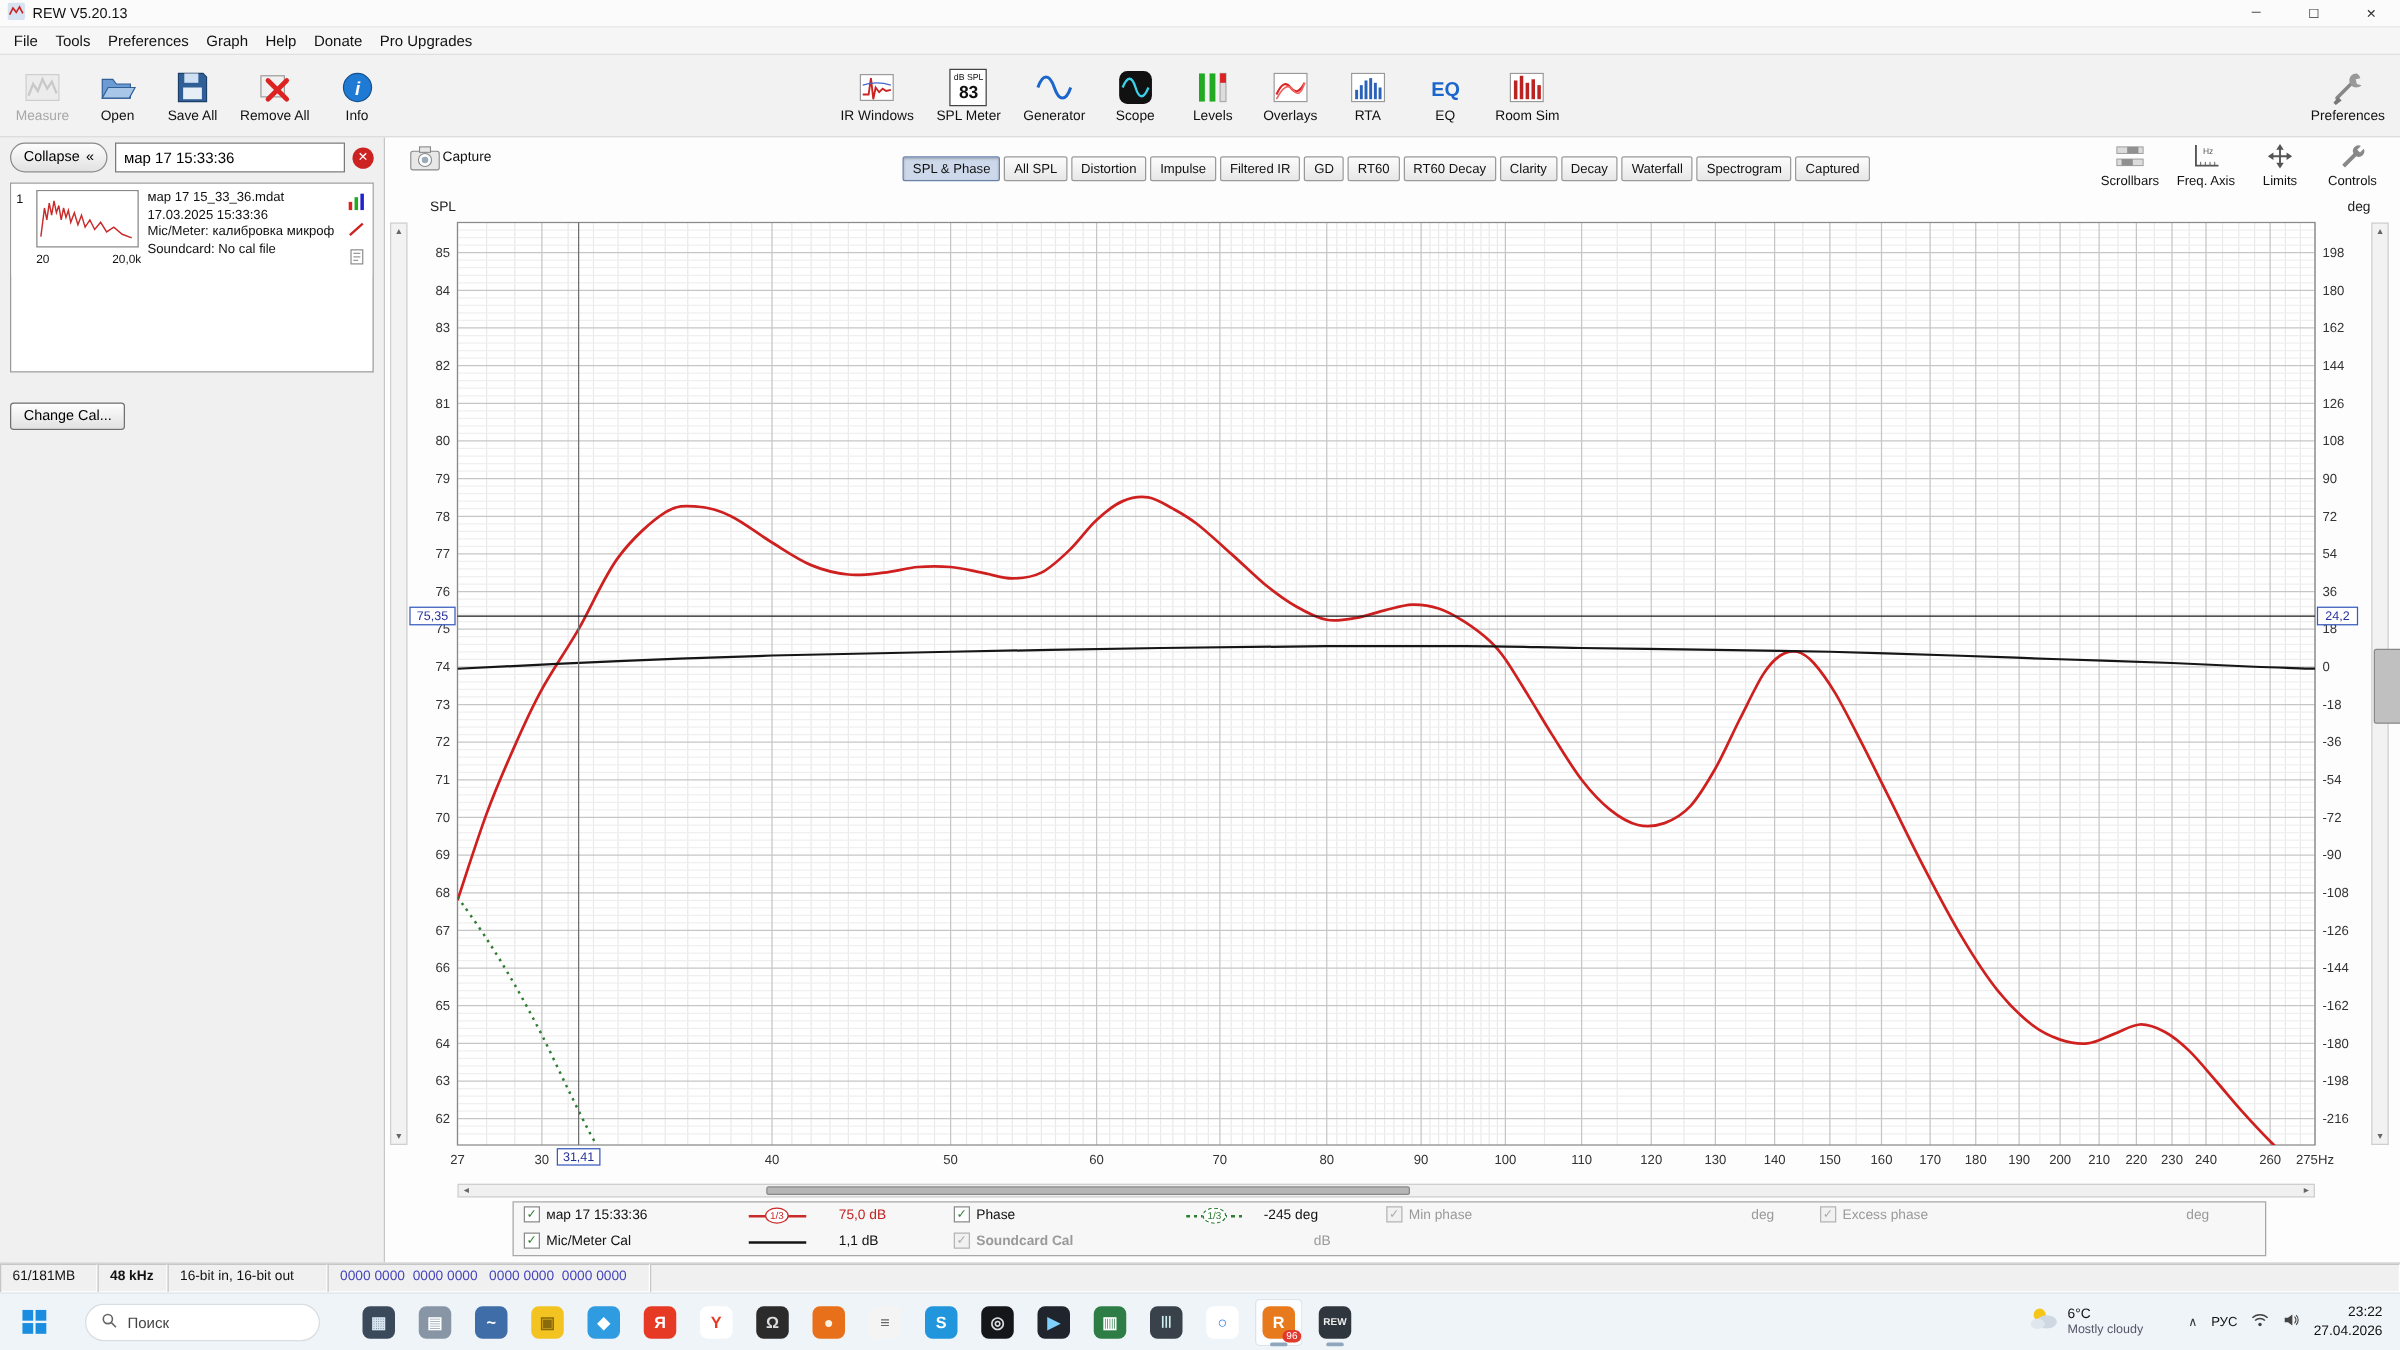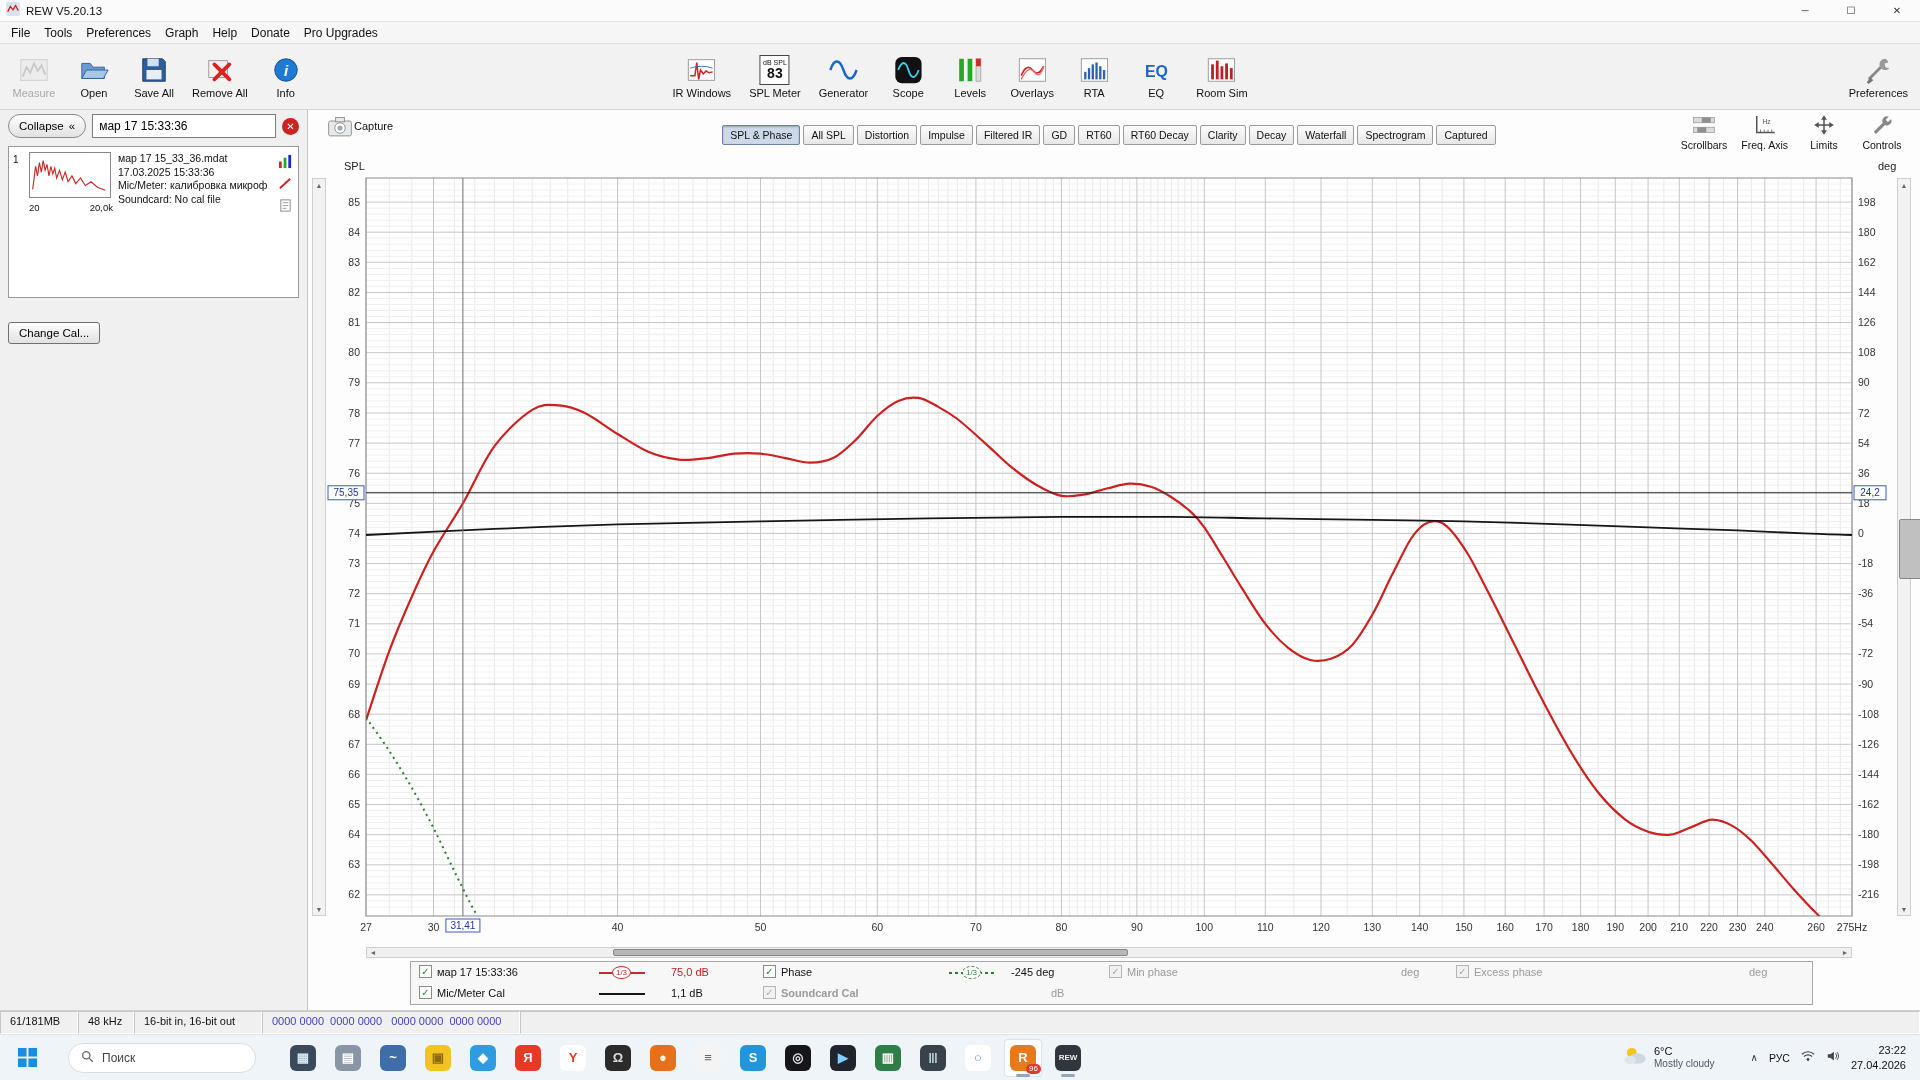--- a/index.html
+++ b/index.html
@@ -775,21 +775,21 @@
           <span class="lg-cb dis" style="left: 352px;">✓</span>
           <span class="lg-item dis" style="left: 370px; font-weight: bold;">Soundcard Cal</span>
           <span class="lg-item dis" style="left: 640px;">dB</span>
         </div>
       </div>
   </div>
 </div>
 
 <div class="statusbar" id="statusbar">
     <div class="sb-seg" style="width: 78px;">61/181MB</div>
-    <div class="sb-seg" style="width: 56px;">48 kHz</div>
+    <div class="sb-seg" style="width: 56px; font-weight: bold;">48 kHz</div>
     <div class="sb-seg" style="width: 128px;">16-bit in, 16-bit out</div>
     <div class="sb-seg bits" style="width: 258px;">0000 0000  0000 0000   0000 0000  0000 0000</div>
     <div class="sb-seg fill"></div>
   </div>
 
 <div class="taskbar">
   <div class="tb-start">
       <svg width="21" height="21" viewBox="0 0 22 22">
         <rect x="1" y="1" width="9" height="9" fill="#1a8de0"></rect>
         <rect x="12" y="1" width="9" height="9" fill="#1a8de0"></rect>

